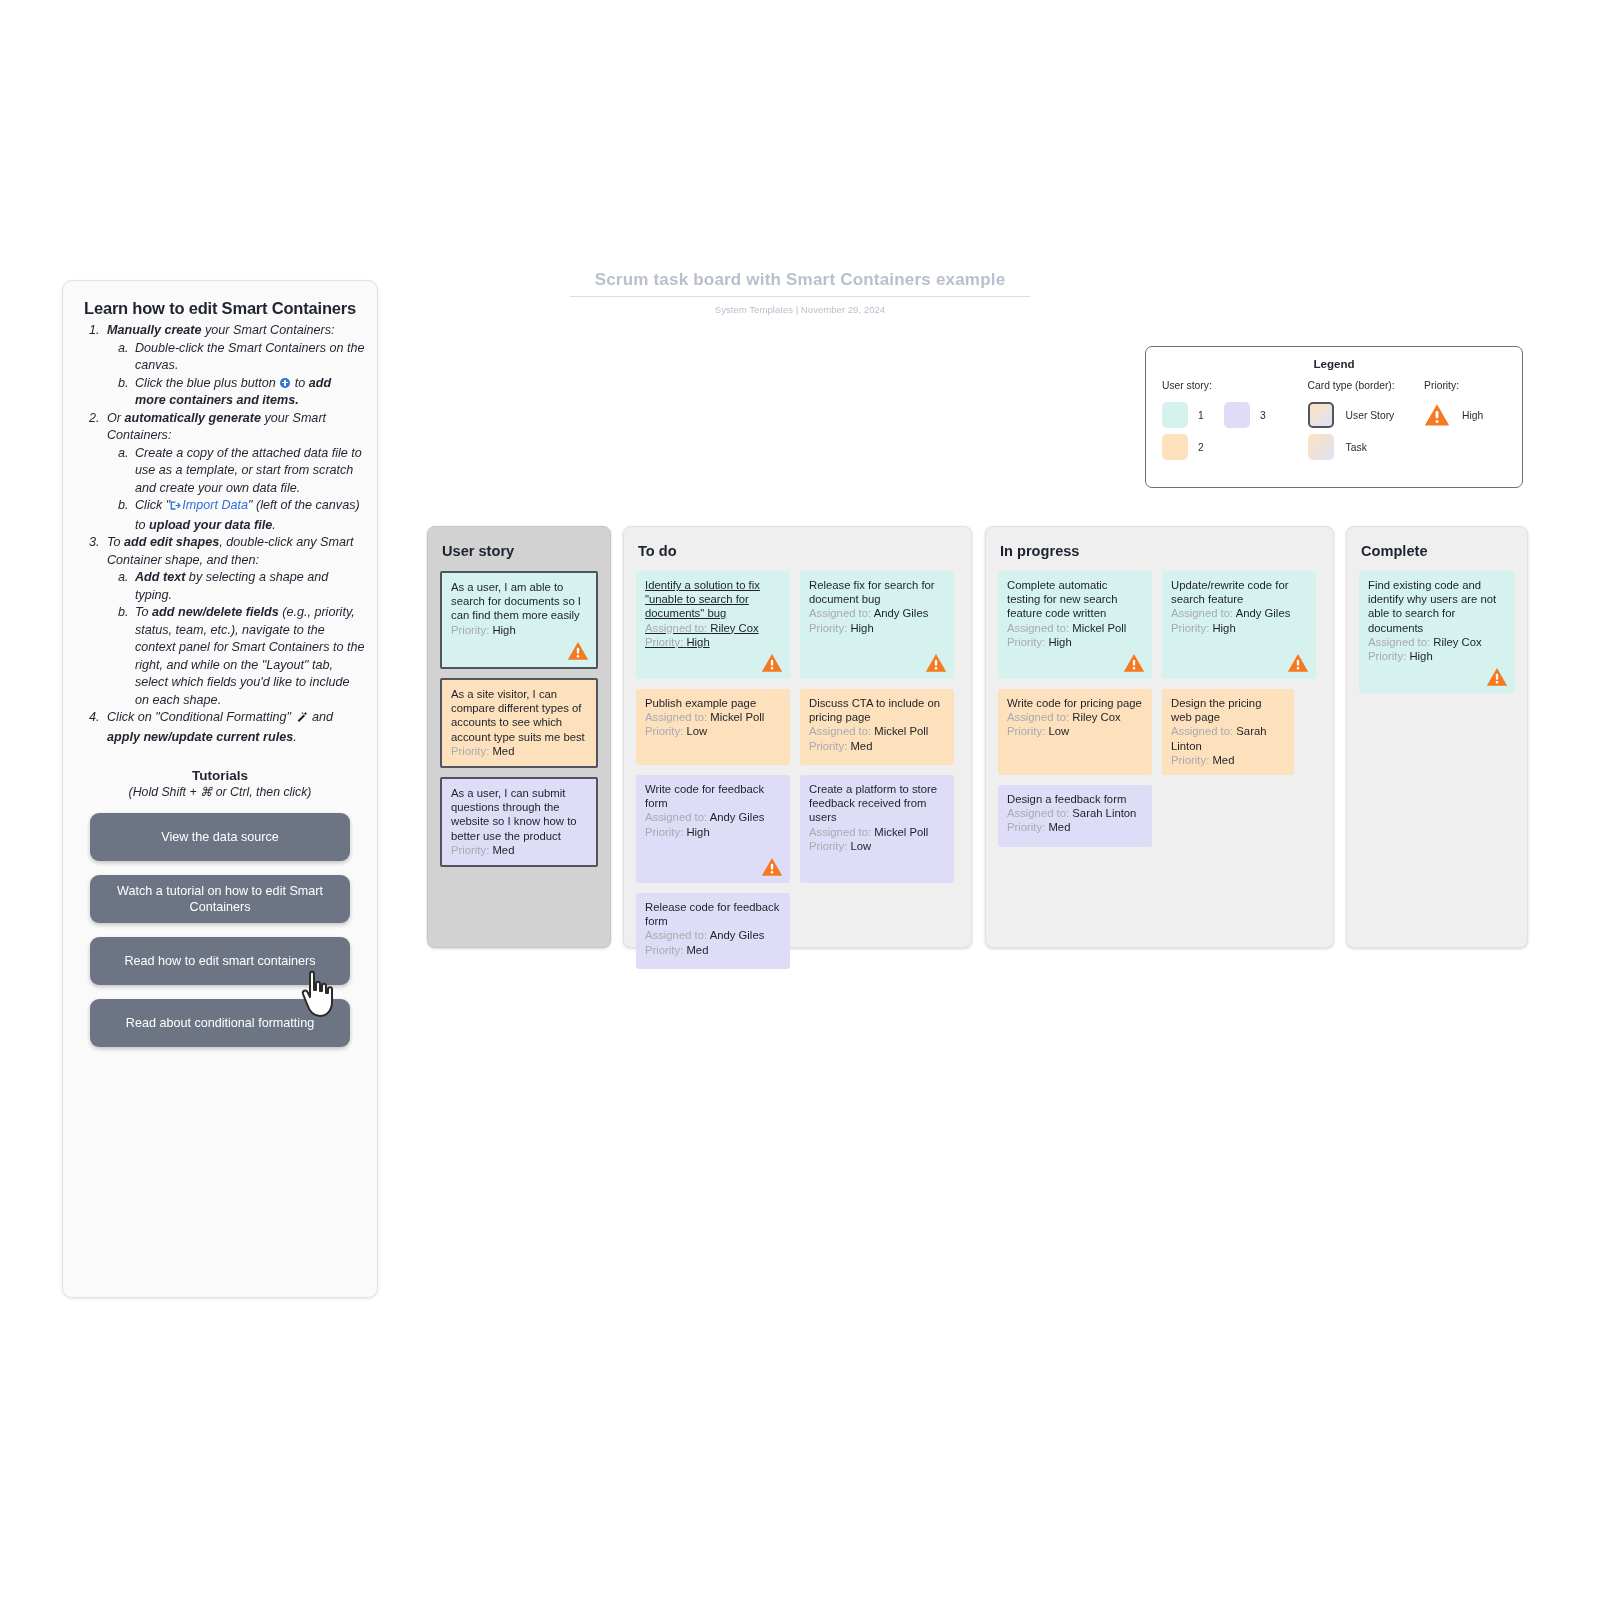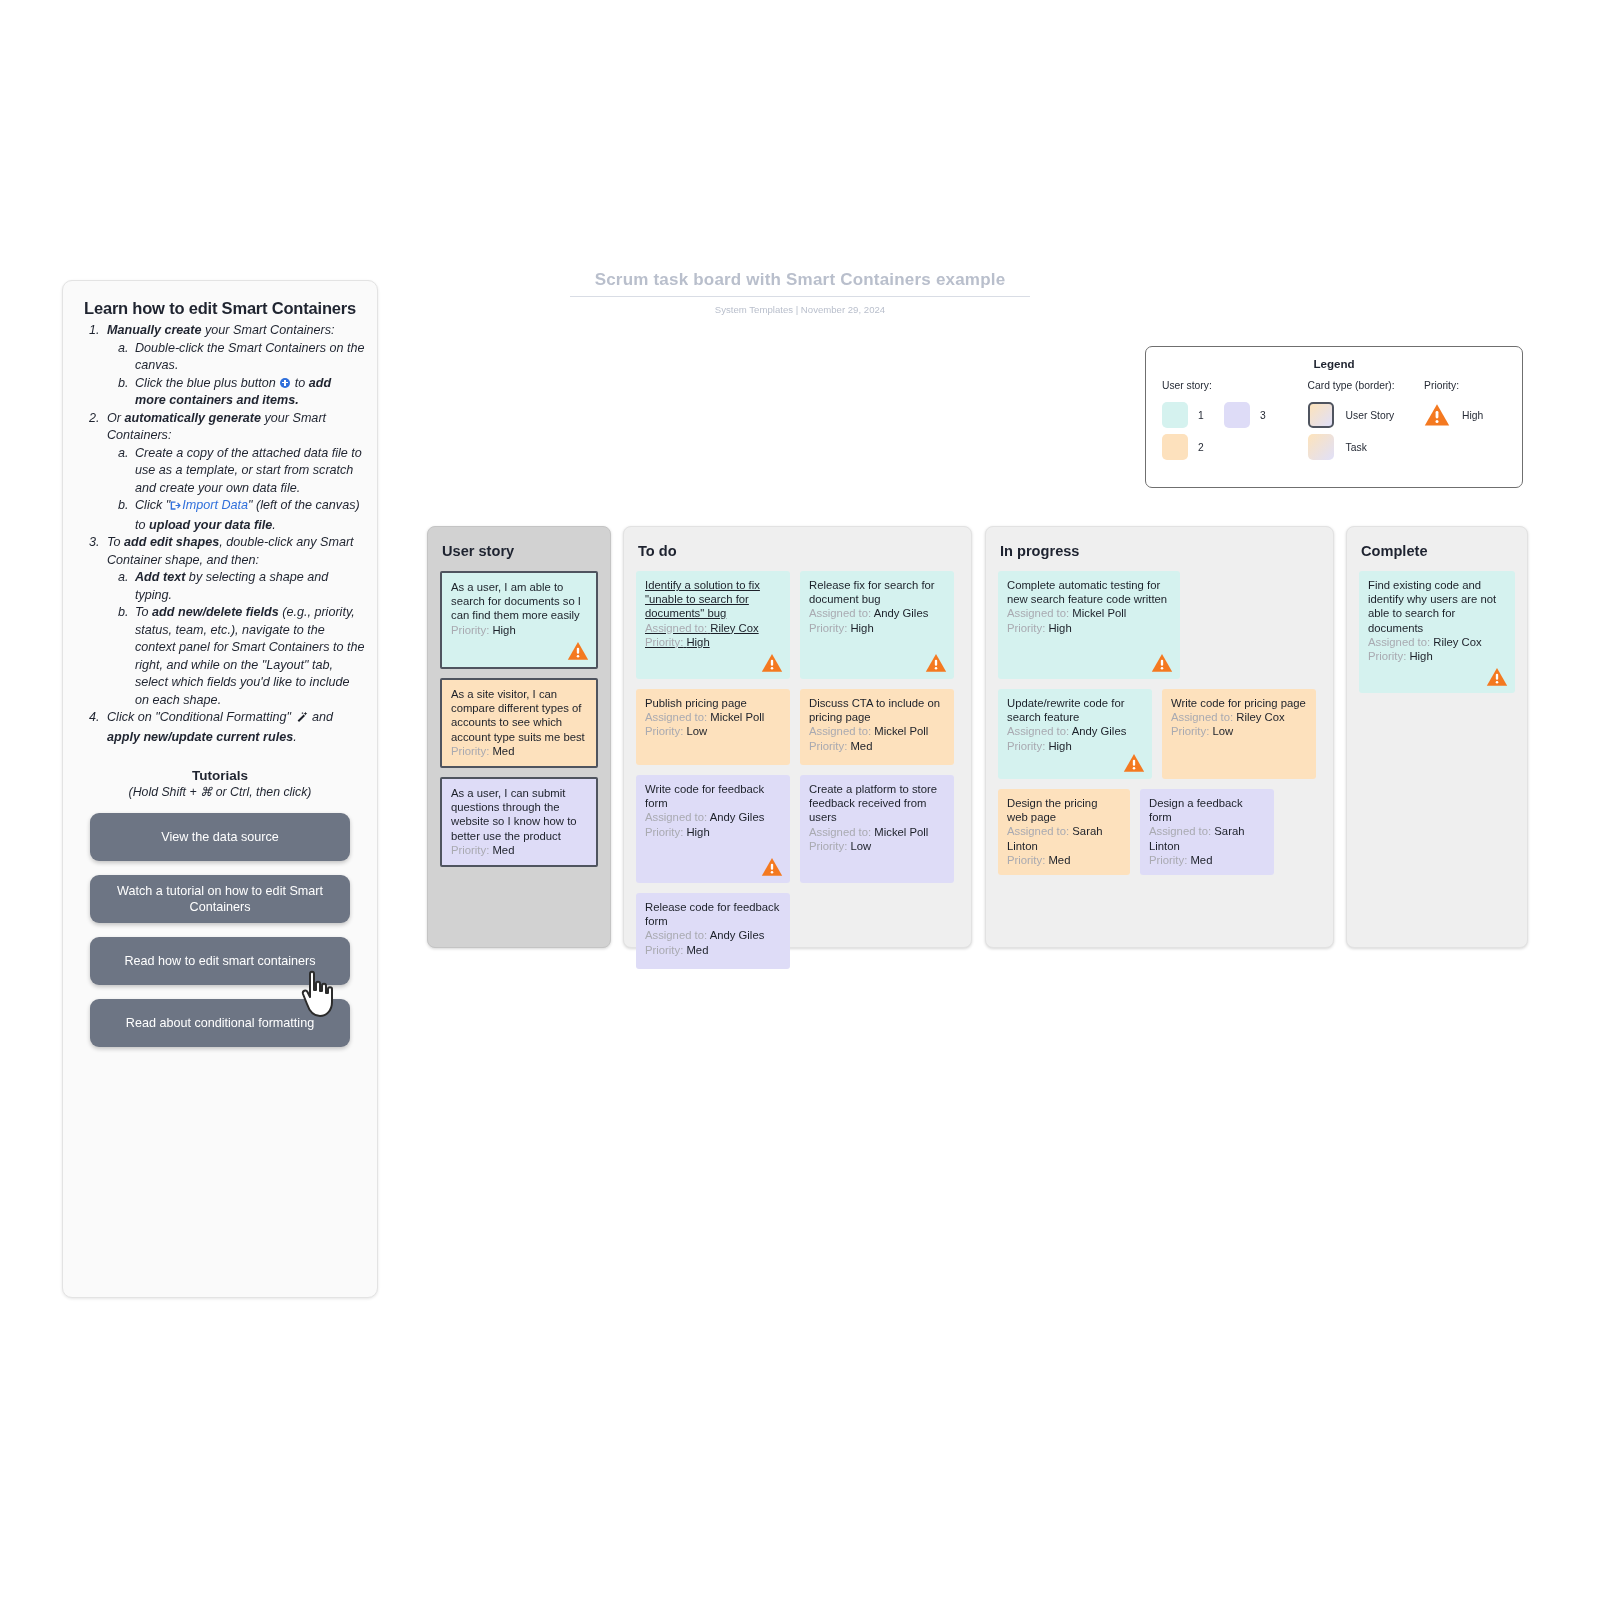--- a/index.html
+++ b/index.html
@@ -237,54 +237,54 @@
             <circle cx="13" cy="18.4" r="1.5" fill="#fff"></circle>
           </svg>
         </span></div>
       <div class="card c-teal" style="width: 154px; min-height: 108px;"><span class="ttl">Release fix for search for document bug</span><span><span class="fld">Assigned to:</span> <span class="val">Andy Giles</span></span><br><span><span class="fld">Priority:</span> <span class="val">High</span></span><span class="warn">
           <svg width="22" height="20" viewBox="0 0 26 24">
             <path d="M13 1.2 L25.2 22.6 H0.8 Z" fill="#f47920"></path>
             <rect x="11.6" y="8" width="2.8" height="7.4" rx="1.3" fill="#fff"></rect>
             <circle cx="13" cy="18.4" r="1.5" fill="#fff"></circle>
           </svg>
         </span></div>
-      <div class="card c-peach" style="width: 154px; min-height: 62px;"><span class="ttl">Publish pricing page</span><span><span class="fld">Assigned to:</span> <span class="val">Mickel Poll</span></span><br><span><span class="fld">Priority:</span> <span class="val">Low</span></span></div>
+      <div class="card c-peach" style="width: 154px; min-height: 62px;"><span class="ttl">Publish example page</span><span><span class="fld">Assigned to:</span> <span class="val">Mickel Poll</span></span><br><span><span class="fld">Priority:</span> <span class="val">Low</span></span></div>
       <div class="card c-peach" style="width: 154px; min-height: 76px;"><span class="ttl">Discuss CTA to include on pricing page</span><span><span class="fld">Assigned to:</span> <span class="val">Mickel Poll</span></span><br><span><span class="fld">Priority:</span> <span class="val">Med</span></span></div>
       <div class="card c-lav" style="width: 154px; min-height: 108px;"><span class="ttl">Write code for feedback form</span><span><span class="fld">Assigned to:</span> <span class="val">Andy Giles</span></span><br><span><span class="fld">Priority:</span> <span class="val">High</span></span><span class="warn">
           <svg width="22" height="20" viewBox="0 0 26 24">
             <path d="M13 1.2 L25.2 22.6 H0.8 Z" fill="#f47920"></path>
             <rect x="11.6" y="8" width="2.8" height="7.4" rx="1.3" fill="#fff"></rect>
             <circle cx="13" cy="18.4" r="1.5" fill="#fff"></circle>
           </svg>
         </span></div>
       <div class="card c-lav" style="width: 154px; min-height: 90px;"><span class="ttl">Create a platform to store feedback received from users</span><span><span class="fld">Assigned to:</span> <span class="val">Mickel Poll</span></span><br><span><span class="fld">Priority:</span> <span class="val">Low</span></span></div>
       <div class="card c-lav" style="width: 154px; min-height: 76px;"><span class="ttl">Release code for feedback form</span><span><span class="fld">Assigned to:</span> <span class="val">Andy Giles</span></span><br><span><span class="fld">Priority:</span> <span class="val">Med</span></span></div>
     </div>
 </div>
 
 <div class="column" id="col-2" style="left:985px; top:526px; width:349px; height:422px; background:#efefef; border:1px solid #e2e2e2;">
   <div class="col-title">In progress</div>
   <div class="cards" id="cards-2">
-      <div class="card c-teal" style="width: 182px; min-height: 108px;"><span class="ttl">Complete automatic testing for new search feature code written</span><span><span class="fld">Assigned to:</span> <span class="val">Mickel Poll</span></span><br><span><span class="fld">Priority:</span> <span class="val">High</span></span><span class="warn">
+      <div class="card c-teal" style="width: 154px; min-height: 108px;"><span class="ttl">Complete automatic testing for new search feature code written</span><span><span class="fld">Assigned to:</span> <span class="val">Mickel Poll</span></span><br><span><span class="fld">Priority:</span> <span class="val">High</span></span><span class="warn">
           <svg width="22" height="20" viewBox="0 0 26 24">
             <path d="M13 1.2 L25.2 22.6 H0.8 Z" fill="#f47920"></path>
             <rect x="11.6" y="8" width="2.8" height="7.4" rx="1.3" fill="#fff"></rect>
             <circle cx="13" cy="18.4" r="1.5" fill="#fff"></circle>
           </svg>
         </span></div>
       <div class="card c-teal" style="width: 154px; min-height: 90px;"><span class="ttl">Update/rewrite code for search feature</span><span><span class="fld">Assigned to:</span> <span class="val">Andy Giles</span></span><br><span><span class="fld">Priority:</span> <span class="val">High</span></span><span class="warn">
           <svg width="22" height="20" viewBox="0 0 26 24">
             <path d="M13 1.2 L25.2 22.6 H0.8 Z" fill="#f47920"></path>
             <rect x="11.6" y="8" width="2.8" height="7.4" rx="1.3" fill="#fff"></rect>
             <circle cx="13" cy="18.4" r="1.5" fill="#fff"></circle>
           </svg>
         </span></div>
       <div class="card c-peach" style="width: 154px; min-height: 62px;"><span class="ttl">Write code for pricing page</span><span><span class="fld">Assigned to:</span> <span class="val">Riley Cox</span></span><br><span><span class="fld">Priority:</span> <span class="val">Low</span></span></div>
       <div class="card c-peach" style="width: 132px; min-height: 76px;"><span class="ttl">Design the pricing web page</span><span><span class="fld">Assigned to:</span> <span class="val">Sarah Linton</span></span><br><span><span class="fld">Priority:</span> <span class="val">Med</span></span></div>
-      <div class="card c-lav" style="width: 134px; min-height: 62px;"><span class="ttl">Design a feedback form</span><span><span class="fld">Assigned to:</span> <span class="val">Sarah Linton</span></span><br><span><span class="fld">Priority:</span> <span class="val">Med</span></span></div>
+      <div class="card c-lav" style="width: 154px; min-height: 62px;"><span class="ttl">Design a feedback form</span><span><span class="fld">Assigned to:</span> <span class="val">Sarah Linton</span></span><br><span><span class="fld">Priority:</span> <span class="val">Med</span></span></div>
     </div>
 </div>
 
 <div class="column" id="col-3" style="left:1346px; top:526px; width:182px; height:422px; background:#efefef; border:1px solid #e2e2e2;">
   <div class="col-title">Complete</div>
   <div class="cards" id="cards-3" style="flex-direction:column; gap:9px;">
       <div class="card c-teal" style="min-height: 122px;"><span class="ttl">Find existing code and identify why users are not able to search for documents</span><span><span class="fld">Assigned to:</span> <span class="val">Riley Cox</span></span><br><span><span class="fld">Priority:</span> <span class="val">High</span></span><span class="warn">
           <svg width="22" height="20" viewBox="0 0 26 24">
             <path d="M13 1.2 L25.2 22.6 H0.8 Z" fill="#f47920"></path>
             <rect x="11.6" y="8" width="2.8" height="7.4" rx="1.3" fill="#fff"></rect>

